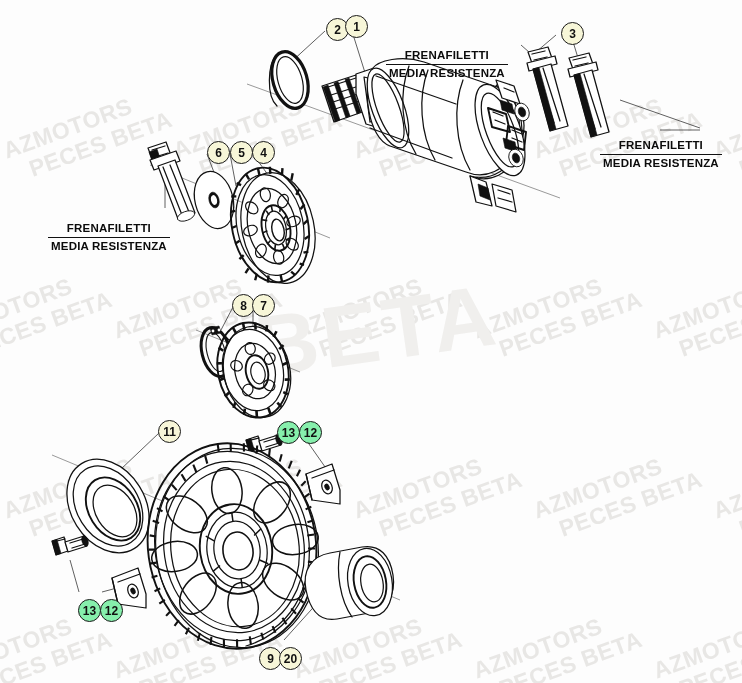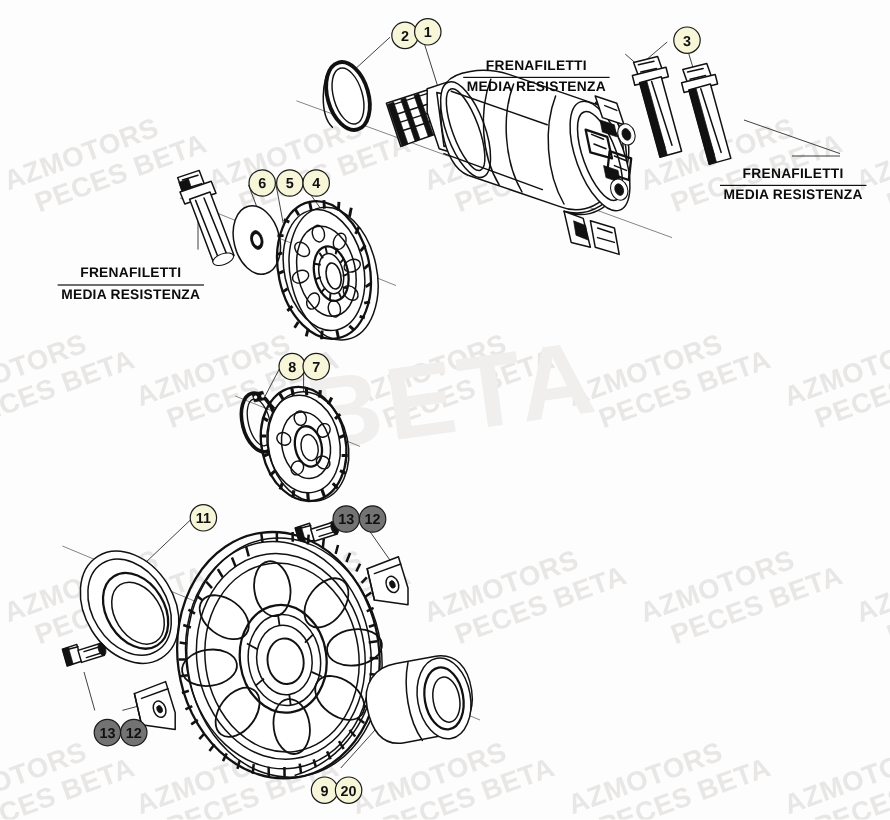--- a/index.html
+++ b/index.html
@@ -50,21 +50,21 @@
   
   .cal{
     position:absolute;
     width:23px;height:23px;border-radius:50%;
     border:1.4px solid #1a1a1a;
     display:flex;align-items:center;justify-content:center;
     font-size:12px;font-weight:bold;color:#111;
     box-sizing:border-box;
   }
   .cal.cream{background:#f7f6d8;}
-  .cal.teal{background:#737373;}
+  .cal.teal{background:#86efac;}
 </style>
 </head>
 <body>
 
 <div id="sheet">
 
   <div class="layer" id="wm-layer">
       <div class="wm" style="left: -60px; top: -40px; font-size: 23px; transform: rotate(-20deg);"><br><span style="display: block; margin-left: 18px;">PECES BETA</span></div>
       <div class="wm" style="left: 110px; top: -40px; font-size: 23px; transform: rotate(-20deg);"><br><span style="display: block; margin-left: 18px;">PECES BETA</span></div>
       <div class="wm" style="left: 290px; top: -40px; font-size: 23px; transform: rotate(-20deg);"><br><span style="display: block; margin-left: 18px;">PECES BETA</span></div>

